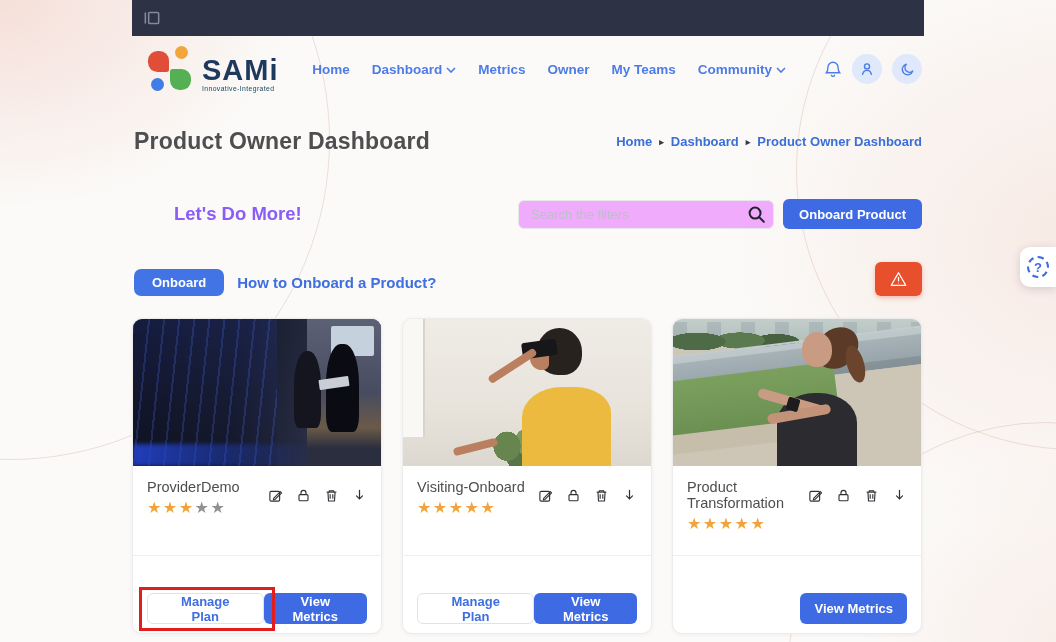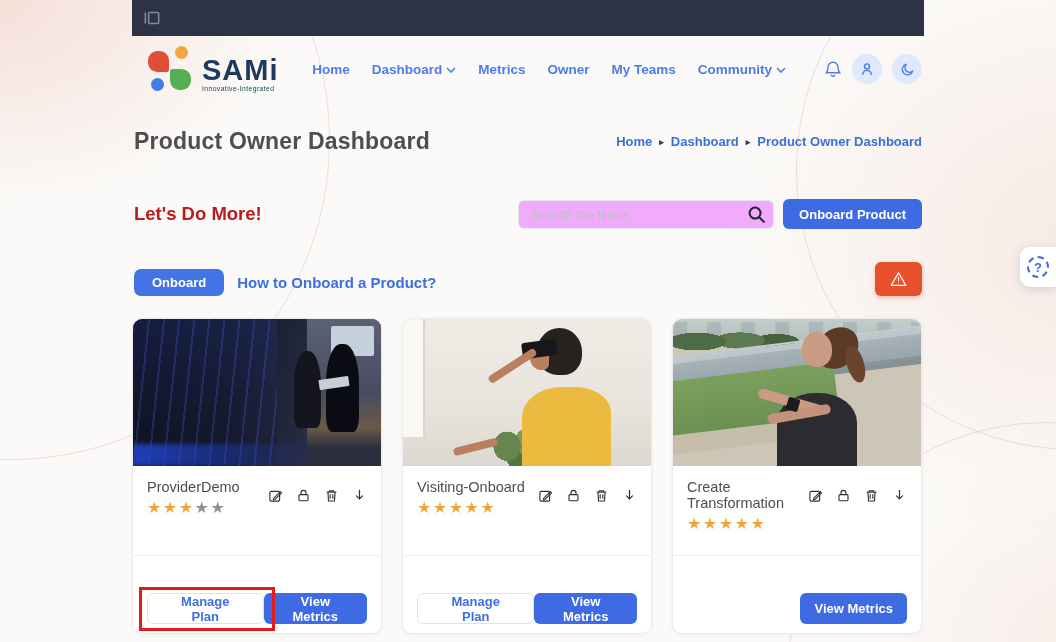--- a/index.html
+++ b/index.html
@@ -46,21 +46,21 @@
 
   
   .title-row { margin-top:26px; display:flex; justify-content:space-between; align-items:center; padding:0 2px; }
   .page-title { font-size:23px; color:#4e4e50; font-weight:600; letter-spacing:.2px; }
   .breadcrumb { display:flex; align-items:center; font-size:13px; font-weight:700; color:#3a6fd8; }
   .breadcrumb a { color:#3a6fd8; text-decoration:none; cursor:pointer; }
   .bc-sep { color:#33384a; font-size:9px; margin:0 7px; }
 
   
   .subtitle-row { margin-top:44px; display:flex; justify-content:space-between; align-items:center; padding:0 2px; }
-  .page-subtitle { font-size:18.5px; color:#b91c1c; font-weight:600; }
+  .page-subtitle { font-size:18.5px; color:#8b5cf6; font-weight:600;margin-left:40px; }
   .sub-right { display:flex; align-items:center; gap:9px; }
   .search-wrap { position:relative; width:256px; height:29px; }
   .search-wrap input { width:100%; height:100%; border:1px solid #e7e8ec; border-radius:6px; background:#f0abfc; padding:0 36px 0 12px; font-size:13px; color:#555; font-family:inherit; }
   .search-wrap input::placeholder { color:#bcbfc8; }
   .search-icon { position:absolute; right:8px; top:5px; color:#1f232b; cursor:pointer; }
   .btn-create { height:30px; padding:0 16px; background:#3e6be4; color:#fff; border:none; border-radius:6px; font-size:13px; font-weight:600; cursor:pointer; font-family:inherit; }
 
   
   .actions-row { margin-top:33px; display:flex; justify-content:space-between; align-items:flex-end; padding:0 2px; }
   .actions-left { display:flex; align-items:center; gap:13px; }
@@ -381,21 +381,21 @@
           <div class="art i3-tail"></div>
           <div class="art i3-shirt"></div>
           <div class="art i3-head"></div>
           <div class="art i3-arm1"></div>
           <div class="art i3-arm2"></div>
           <div class="art i3-watch"></div>
         </div>
         <div class="card-body">
           <div class="card-top">
             <div>
-              <div class="card-title">Create Transformation</div>
+              <div class="card-title">Product Transformation</div>
               <div class="stars"><span class="sf">★★★★★</span><span class="se"></span></div>
             </div>
             <div class="card-icons">
               <button class="ico">
                   <svg width="15" height="15" viewBox="0 0 16 16" fill="none" stroke="currentColor" stroke-width="1.2" stroke-linejoin="round">
                     <rect x="2" y="3.6" width="10.4" height="10.4" rx="1.4"></rect>
                     <path d="M6.2 10.9l7-7 1.3 1.3-7 7-1.8.5z"></path>
                   </svg>
                 </button>
               <button class="ico">

